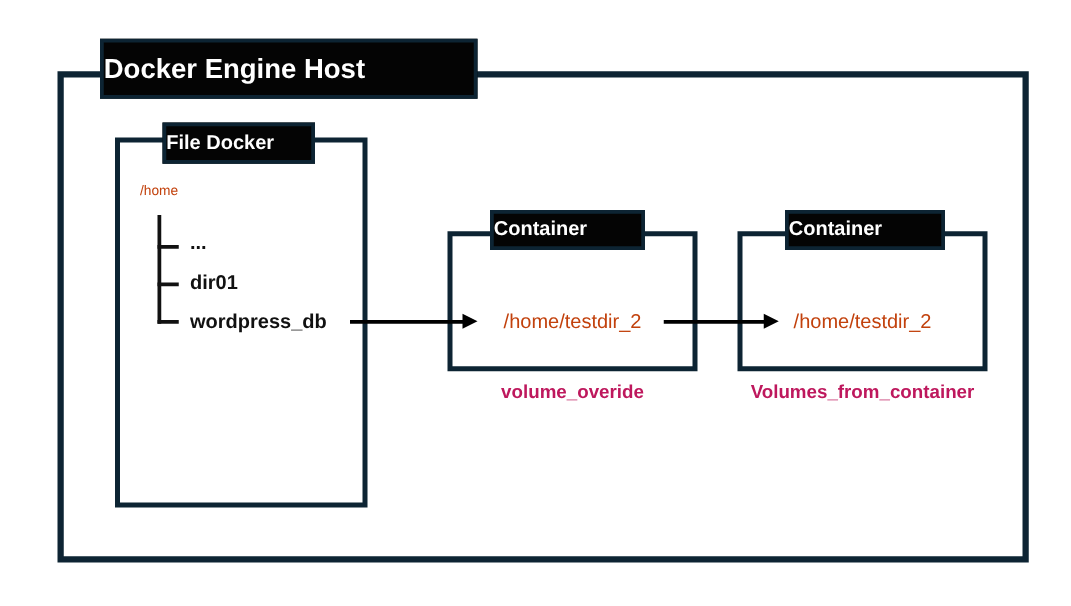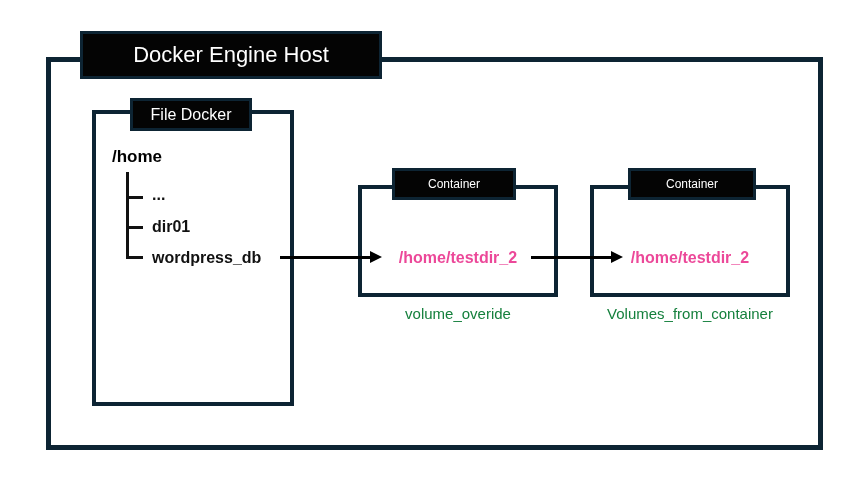--- a/index.html
+++ b/index.html
@@ -40,51 +40,51 @@
   }
   .container-box.c1 { left: 358px; }
   .container-box.c2 { left: 590px; }
   
   .label-box {
     position: absolute;
     background: #040404;
     border: 3px solid #0d2433;
     box-sizing: border-box;
     color: #ffffff;
-    font-weight: normal;
+    font-weight: bold;
     display: flex;
     align-items: center;
-    justify-content: center;
+    justify-content: flex-start;
     z-index: 5;
     white-space: nowrap;
   }
   .host-title {
     left: 80px; top: 31px;
     width: 302px; height: 48px;
     font-size: 22px;
   }
   .fs-title {
     left: 130px; top: 98px;
     width: 122px; height: 33px;
     font-size: 16px;
   }
   .container-title {
     top: 168px;
     height: 32px;
-    font-size: 12px;
+    font-size: 16px;
   }
   .container-title.c1 { left: 392px; width: 124px; }
   .container-title.c2 { left: 628px; width: 128px; }
   
   .fs-root {
     position: absolute;
     left: 112px; top: 147px;
-    font-size: 17px;
-    font-weight: bold;
-    color: #000000;
+    font-size: 11px;
+    font-weight: normal;
+    color: #c2410c;
     z-index: 3;
   }
   .tree-line {
     position: absolute;
     background: #111111;
     z-index: 3;
   }
   .tree-vline {
     left: 126px; top: 172px;
     width: 3px; height: 87px;
@@ -108,22 +108,22 @@
   .item-0 { top: 186px; }
   .item-1 { top: 218px; }
   .item-2 { top: 249px; }
   
   .mount-path {
     position: absolute;
     top: 249px;
     width: 200px;
     text-align: center;
     font-size: 16px;
-    font-weight: bold;
-    color: #ec4899;
+    font-weight: normal;
+    color: #c2410c;
     z-index: 3;
     white-space: nowrap;
   }
   .mount-path.c1 { left: 358px; }
   .mount-path.c2 { left: 590px; }
   
   .arrow-line {
     position: absolute;
     top: 256px;
     height: 3px;
@@ -142,22 +142,22 @@
   .arrow1-line { left: 280px; width: 92px; }
   .arrow1-head { left: 370px; }
   .arrow2-line { left: 531px; width: 82px; }
   .arrow2-head { left: 611px; }
   
   .caption {
     position: absolute;
     top: 305px;
     text-align: center;
     font-size: 15px;
-    font-weight: normal;
-    color: #15803d;
+    font-weight: bold;
+    color: #be185d;
     line-height: 17.5px;
     z-index: 3;
     white-space: nowrap;
   }
   .caption.c1 { left: 348px; width: 220px; }
   .caption.c2 { left: 578px; width: 224px; }
 </style>
 </head>
 <body>
 

